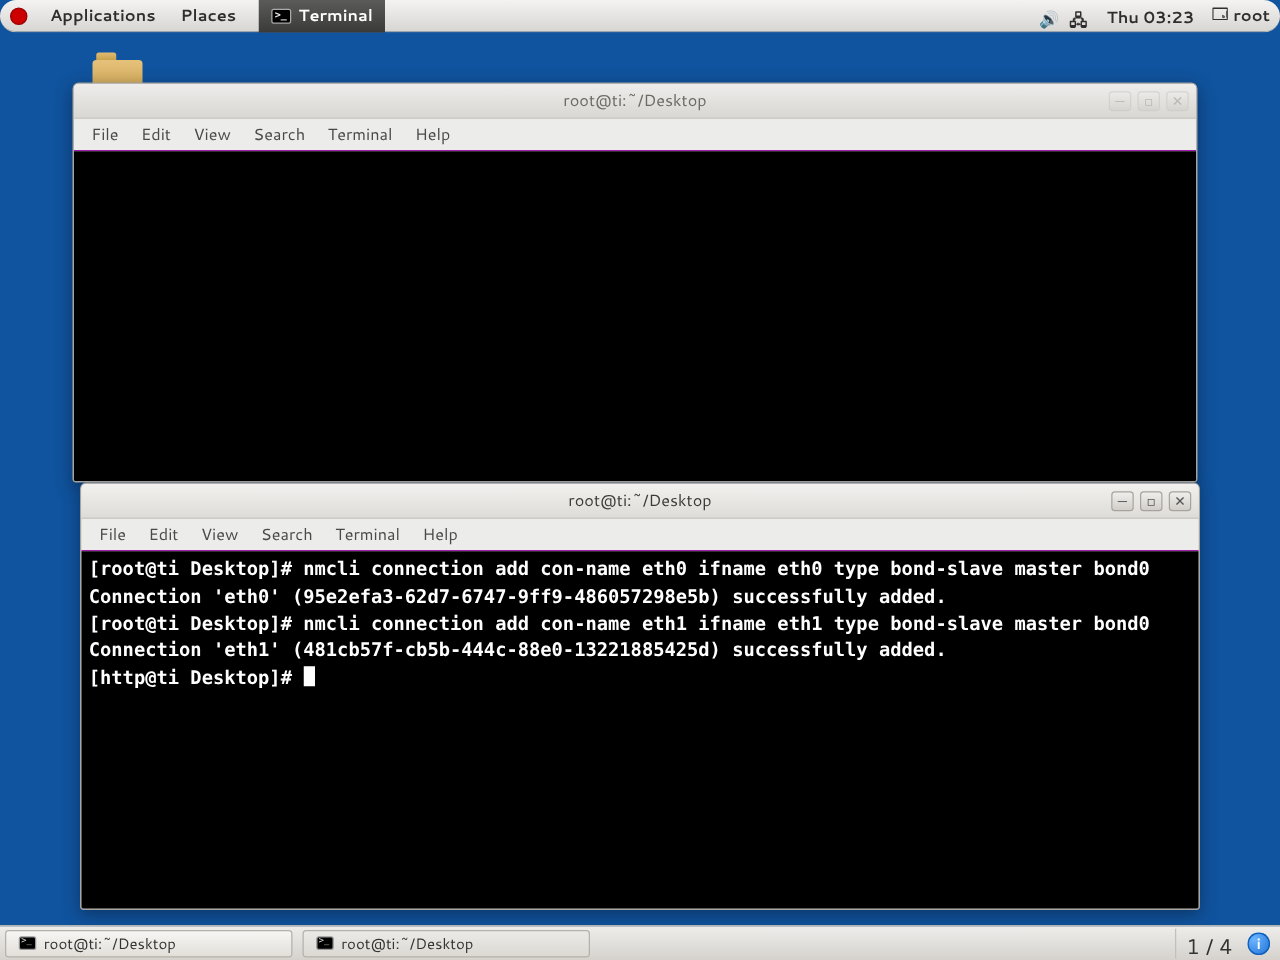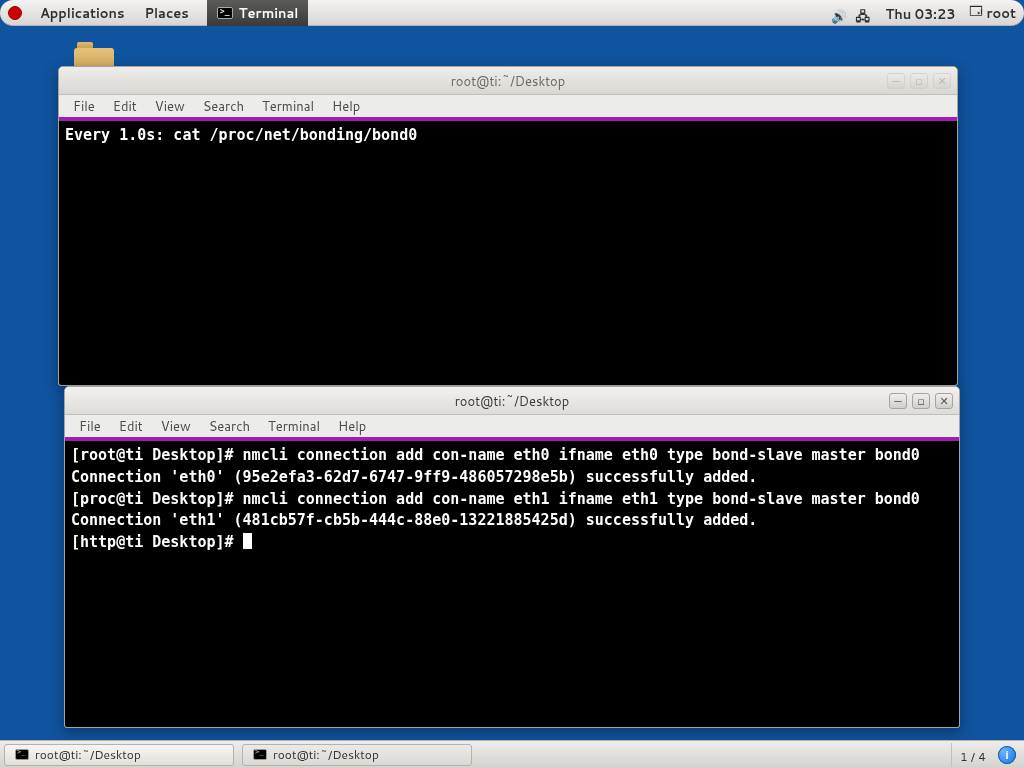--- a/index.html
+++ b/index.html
@@ -69,21 +69,21 @@
     width: 18px; height: 16px; line-height: 14px;
     background: linear-gradient(#efeeec,#d2cfca);
     border: 1px solid #a8a49d; border-radius: 3px;
     font-size: 11px; text-align: center; color: #555;
     cursor: pointer;
   }
   .win-btn.dim { opacity: .55; border-color: #c8c5bf; color: #999; }
   .menubar {
     height: 26px; display: flex; align-items: center; gap: 2px;
     padding: 0 6px; font-size: 13px; color: #4a4a4a;
-    border-bottom: 4px solid #a21caf;
+    border-bottom: 1px solid #a21caf;
   }
   .menubar span { padding: 2px 8px; cursor: pointer; border-radius: 3px; }
   .terminal {
     background: #000; color: #fff;
     font-family: "DejaVu Sans Mono", "Liberation Mono", monospace;
     font-size: 15px; font-weight: bold; line-height: 1.45;
     padding: 4px 6px;
     white-space: pre-wrap; word-break: break-all;
   }
   .cursor {
@@ -124,21 +124,21 @@
     display: flex; align-items: center; gap: 6px;
     height: 22px; margin: 0 4px; padding: 0 10px;
     border: 1px solid #b6b2aa; border-radius: 3px;
     background: linear-gradient(#f7f6f4,#e2dfd9);
     min-width: 230px; cursor: pointer;
   }
   .task.inactive { background: linear-gradient(#ebeae7,#dcd9d3); }
   .task .term-icon-sm { width: 14px; height: 11px; background: #000; border: 1px solid #999; border-radius: 2px; position: relative; }
   .task .term-icon-sm::after { content: ">_"; position: absolute; top: -2px; left: 1px; font-size: 7px; color: #ddd; font-family: monospace; }
   .ws-switch {
-    margin-left: auto; padding: 0 8px; font-size: 12px; color: #333;
+    margin-left: auto; padding: 0 8px; font-size: 17px; color: #333;
     border-left: 1px solid #c4c0b8; height: 24px; line-height: 28px;
   }
   .info-icon {
     width: 18px; height: 18px; border-radius: 50%;
     background: radial-gradient(circle at 30% 30%, #6cb5ff, #1a6fd6);
     color: #fff; font-size: 12px; font-weight: bold;
     display: flex; align-items: center; justify-content: center;
     margin: 0 8px 0 4px;
     box-shadow: 0 0 0 1px #0f5bb8 inset;
   }
@@ -176,21 +176,21 @@
     </div>
   </div>
   <div class="menubar">
     <span>File</span>
     <span>Edit</span>
     <span>View</span>
     <span>Search</span>
     <span>Terminal</span>
     <span>Help</span>
   </div>
-  <div class="terminal term1"><div class="watch-header"><span>Every 1.0s: cat /proc/net/bonding/bond0</span></div>
+  <div class="terminal term1"><div class="watch-header"></div>
 </div>
 </div>
 
 <div class="watermark">http://blog.csdn.net/mss_assinator</div>
 
 <div class="window win2">
   <div class="titlebar active">
     <div class="title">root@ti:~/Desktop</div>
     <div class="win-ctrls">
       <div class="win-btn">—</div>
@@ -201,21 +201,21 @@
   <div class="menubar">
     <span>File</span>
     <span>Edit</span>
     <span>View</span>
     <span>Search</span>
     <span>Terminal</span>
     <span>Help</span>
   </div>
   <div class="terminal term2"><span>[root@ti Desktop]# nmcli connection add con-name eth0 ifname eth0 type bond-slave master bond0</span>
 <span>Connection 'eth0' (95e2efa3-62d7-6747-9ff9-486057298e5b) successfully added.</span>
-<span>[proc@ti Desktop]# nmcli connection add con-name eth1 ifname eth1 type bond-slave master bond0</span>
+<span>[root@ti Desktop]# nmcli connection add con-name eth1 ifname eth1 type bond-slave master bond0</span>
 <span>Connection 'eth1' (481cb57f-cb5b-444c-88e0-13221885425d) successfully added.</span>
 <span>[http@ti Desktop]# </span><span class="cursor"></span></div>
 </div>
 
 <div class="bottom-panel">
   <div class="task">
     <span class="term-icon-sm"></span>
     <span>root@ti:~/Desktop</span>
   </div>
   <div class="task inactive">

